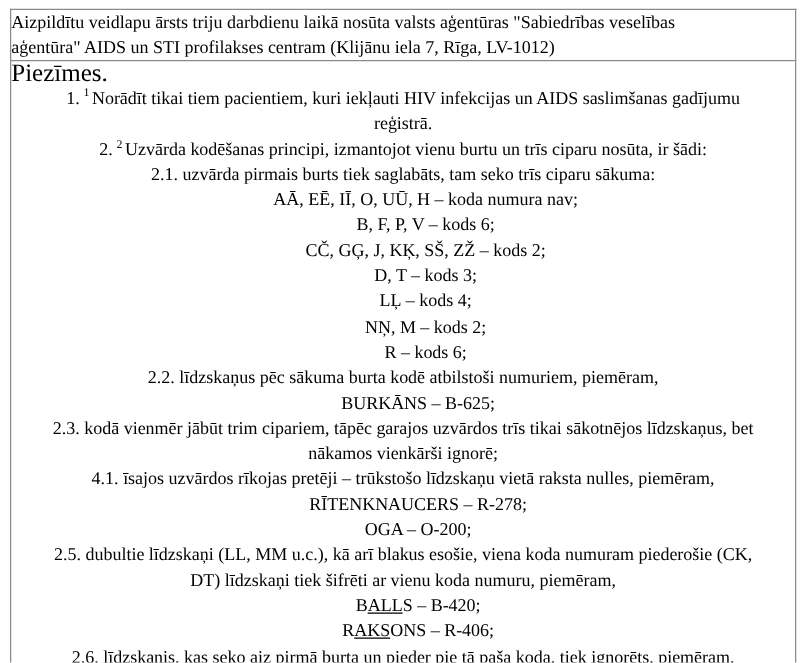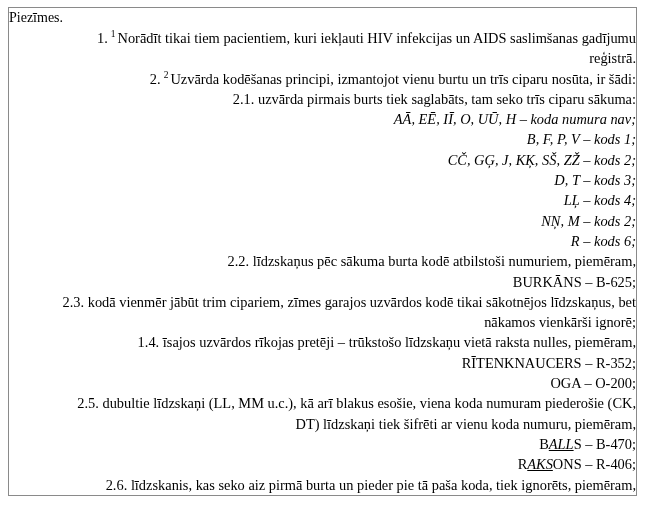--- a/index.html
+++ b/index.html
@@ -50,35 +50,34 @@
   }
 
   .hdr-line {
     font-size: 14.4px;
     line-height: 20px;
     text-align: left;
     white-space: nowrap;
   }
 
   .note-heading {
-    font-size: 14px;
+    font-size: 20px;
     line-height: 20px;
     margin: 0 0 0 0;
   }
 
   .note-line {
     font-size: 14.4px;
     line-height: 20.3px;
     margin: 0;
-    text-align: right;
+    text-align: center;
   }
 
   .indent-1 {
     padding-left: 36px;
-    font-style: italic;
   }
 
   .indent-2 {
     padding-left: 24px;
   }
 
   .hang {
     
     text-indent: 0;
   }
@@ -87,81 +86,86 @@
     font-size: 9.5px;
     vertical-align: super;
     line-height: 0;
     padding: 0 2px 0 3px;
   }
 
   u.code-underline {
     text-decoration: underline;
     text-decoration-thickness: 1px;
     text-underline-offset: 1px;
-    font-style: italic;
   }
 </style>
 </head>
 <body>
 
 <div class="page">
 
   <table class="doc-table">
     <tbody>
+      <tr>
+        <td class="cell header-cell">
+          <div class="hdr-line">Aizpildītu veidlapu ārsts triju darbdienu laikā nosūta valsts aģentūras "Sabiedrības veselības</div>
+          <div class="hdr-line">aģentūra" AIDS un STI profilakses centram (Klijānu iela 7, Rīga, LV-1012)</div>
+        </td>
+      </tr>
       <tr>
         <td class="cell body-cell">
 
           <div class="note-heading">Piezīmes.</div>
 
           <div class="note-line hang">
             <span>1.</span><sup class="fn">1</sup><span>Norādīt tikai tiem pacientiem, kuri iekļauti HIV infekcijas un AIDS saslimšanas gadījumu</span>
           </div>
           <div class="note-line">reģistrā.</div>
 
           <div class="note-line hang">
             <span>2.</span><sup class="fn">2</sup><span>Uzvārda kodēšanas principi, izmantojot vienu burtu un trīs ciparu nosūta, ir šādi:</span>
           </div>
 
           <div class="note-line">
             <span>2.1.</span>
             <span>uzvārda pirmais burts tiek saglabāts, tam seko trīs ciparu sākuma:</span>
           </div>
           <div class="note-line indent-1">AĀ, EĒ, IĪ, O, UŪ, H – koda numura nav;</div>
-          <div class="note-line indent-1">B, F, P, V – kods 1;</div>
+          <div class="note-line indent-1">B, F, P, V – kods 6;</div>
           <div class="note-line indent-1">CČ, GĢ, J, KĶ, SŠ, ZŽ – kods 2;</div>
           <div class="note-line indent-1">D, T – kods 3;</div>
           <div class="note-line indent-1">LĻ – kods 4;</div>
           <div class="note-line indent-1">NŅ, M – kods 2;</div>
           <div class="note-line indent-1">R – kods 6;</div>
 
           <div class="note-line">
             <span>2.2.</span>
             <span>līdzskaņus pēc sākuma burta kodē atbilstoši numuriem, piemēram,</span>
           </div>
           <div class="note-line indent-2">BURKĀNS – B-625;</div>
 
           <div class="note-line">
             <span>2.3.</span>
-            <span>kodā vienmēr jābūt trim cipariem, zīmes garajos uzvārdos kodē tikai sākotnējos līdzskaņus, bet</span>
+            <span>kodā vienmēr jābūt trim cipariem, tāpēc garajos uzvārdos trīs tikai sākotnējos līdzskaņus, bet</span>
           </div>
           <div class="note-line">nākamos vienkārši ignorē;</div>
 
           <div class="note-line">
-            <span>1.4.</span>
+            <span>4.1.</span>
             <span>īsajos uzvārdos rīkojas pretēji – trūkstošo līdzskaņu vietā raksta nulles, piemēram,</span>
           </div>
-          <div class="note-line indent-2">RĪTENKNAUCERS – R-352;</div>
+          <div class="note-line indent-2">RĪTENKNAUCERS – R-278;</div>
           <div class="note-line indent-2">OGA – O-200;</div>
 
           <div class="note-line">
             <span>2.5.</span>
             <span>dubultie līdzskaņi (LL, MM u.c.), kā arī blakus esošie, viena koda numuram piederošie (CK,</span>
           </div>
           <div class="note-line">DT) līdzskaņi tiek šifrēti ar vienu koda numuru, piemēram,</div>
-          <div class="note-line indent-2"><span>B</span><u class="code-underline">ALL</u><span>S – B-470;</span></div>
+          <div class="note-line indent-2"><span>B</span><u class="code-underline">ALL</u><span>S – B-420;</span></div>
           <div class="note-line indent-2"><span>R</span><u class="code-underline">AKS</u><span>ONS – R-406;</span></div>
 
           <div class="note-line">
             <span>2.6.</span>
             <span>līdzskanis, kas seko aiz pirmā burta un pieder pie tā paša koda, tiek ignorēts, piemēram,</span>
           </div>
 
         </td>
       </tr>
     </tbody>

